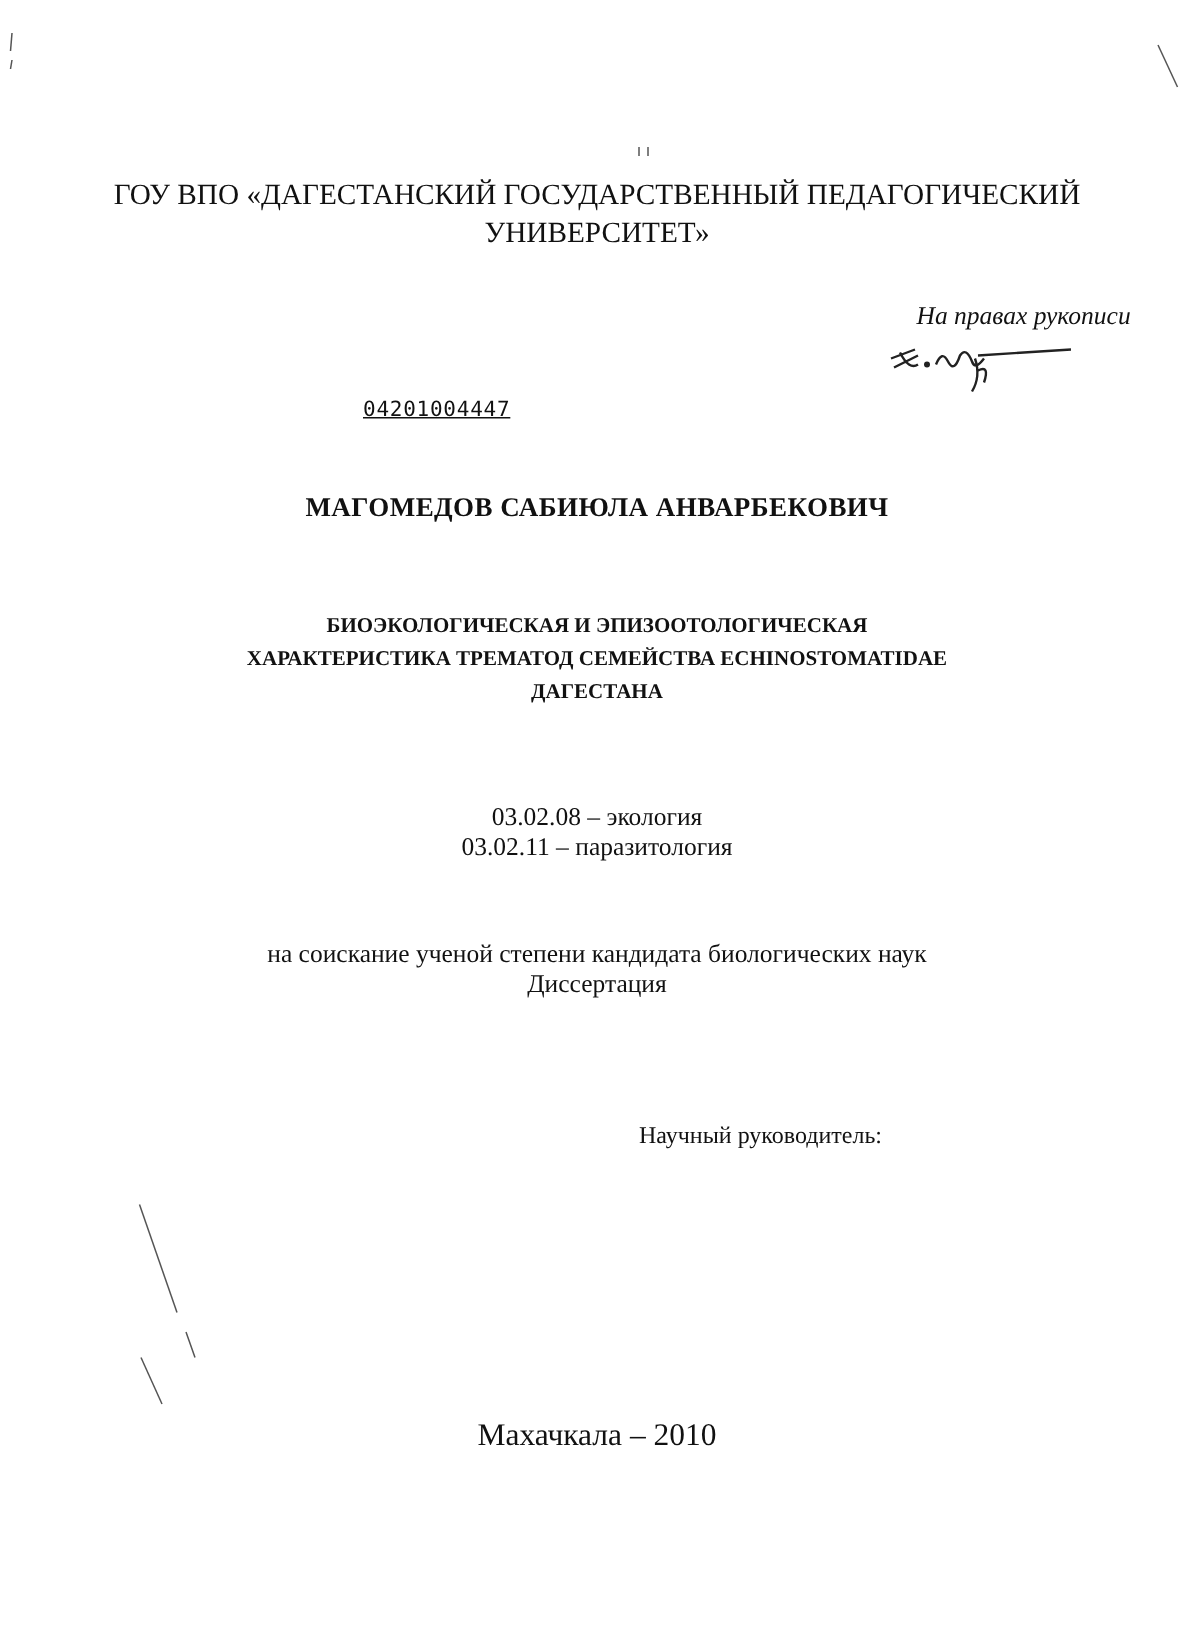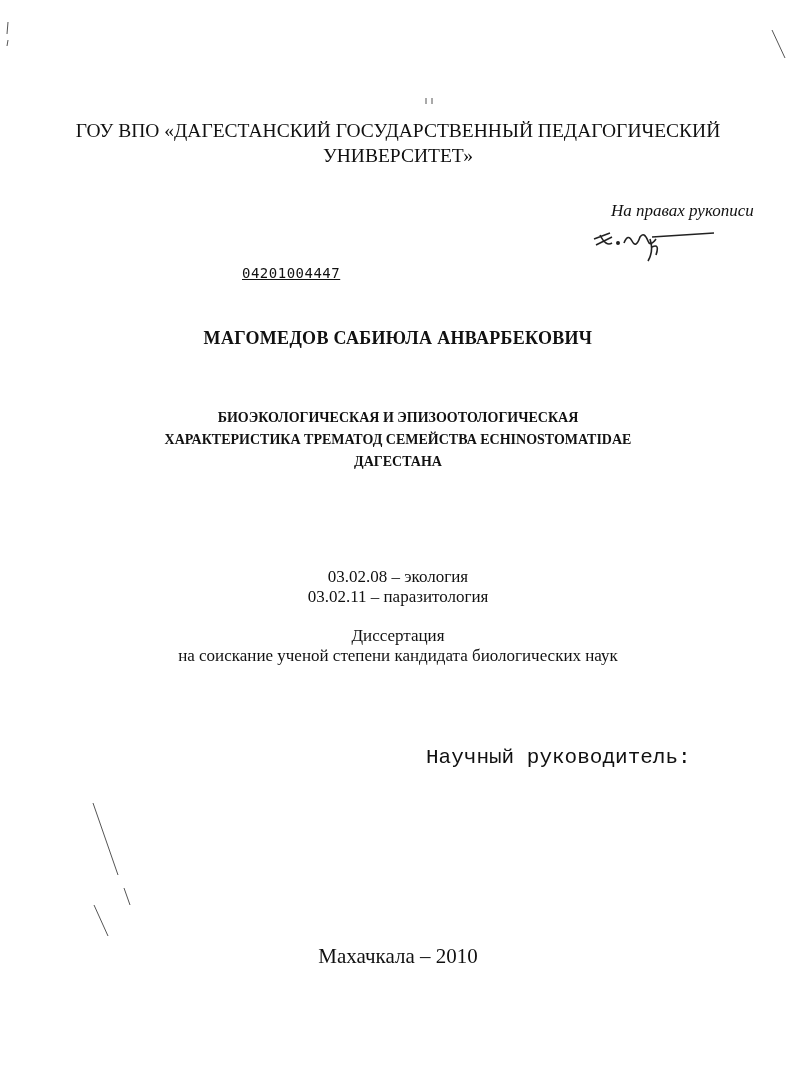--- a/index.html
+++ b/index.html
@@ -8,23 +8,23 @@
       overflow: hidden; color: #111;
       font-family: "Liberation Serif", "DejaVu Serif", serif;
     }
     .abs { position: absolute; }
     .center { left: 0; width: 796px; text-align: center; }
     .inst { top: 118px; font-size: 19.5px; line-height: 25px; }
     .rights { top: 201px; left: 586px; font-size: 17px; font-style: italic; margin-left: 25px; }
     .code { top: 265px; left: 242px; font-family: "DejaVu Sans Mono", "Liberation Mono", monospace; font-size: 14px; letter-spacing: 0.5px; text-decoration: underline; }
     .author { top: 328px; font-size: 18px; letter-spacing: 0.3px; font-weight: bold; }
     .title { top: 367px; font-size: 14px; font-weight: bold; line-height: 22px; margin-top: 40px; }
-    .spec { top: 535px; font-size: 17px; line-height: 20px; margin-top: 32px; }
+    .spec { top: 535px; font-size: 17px; line-height: 20px; }
     .diss { top: 626px; font-size: 17px; line-height: 20px; }
-    .sup { top: 748px; left: 426px; font-size: 21px; line-height: 20px; font-family: Liberation Mono, monospace; }
+    .sup { top: 748px; left: 426px; font-size: 16px; line-height: 20px; }
     .city { top: 944px; font-size: 21px; }
     svg.marks { position: absolute; left: 0; top: 0; }
   </style>
 </head>
 <body>
 
 <svg class="marks" width="796" height="1083">
   <g stroke="#555" stroke-width="1" fill="none">
     <line x1="8" y1="22" x2="7" y2="34"></line>
     <line x1="8" y1="40" x2="7" y2="46"></line>
@@ -63,21 +63,21 @@
   <div>ХАРАКТЕРИСТИКА ТРЕМАТОД СЕМЕЙСТВА ECHINOSTOMATIDAE</div>
   <div>ДАГЕСТАНА</div>
 </div>
 
 <div class="abs center spec">
   <div>03.02.08 – экология</div>
   <div>03.02.11 – паразитология</div>
 </div>
 
 <div class="abs center diss">
+  <div>на соискание ученой степени кандидата биологических наук</div>
   <div>Диссертация</div>
-  <div>на соискание ученой степени кандидата биологических наук</div>
 </div>
 
 <div class="abs sup">
   <div>Научный руководитель:</div>
 </div>
 
 <div class="abs center city">Махачкала – 2010</div>
 
 </body></html>

